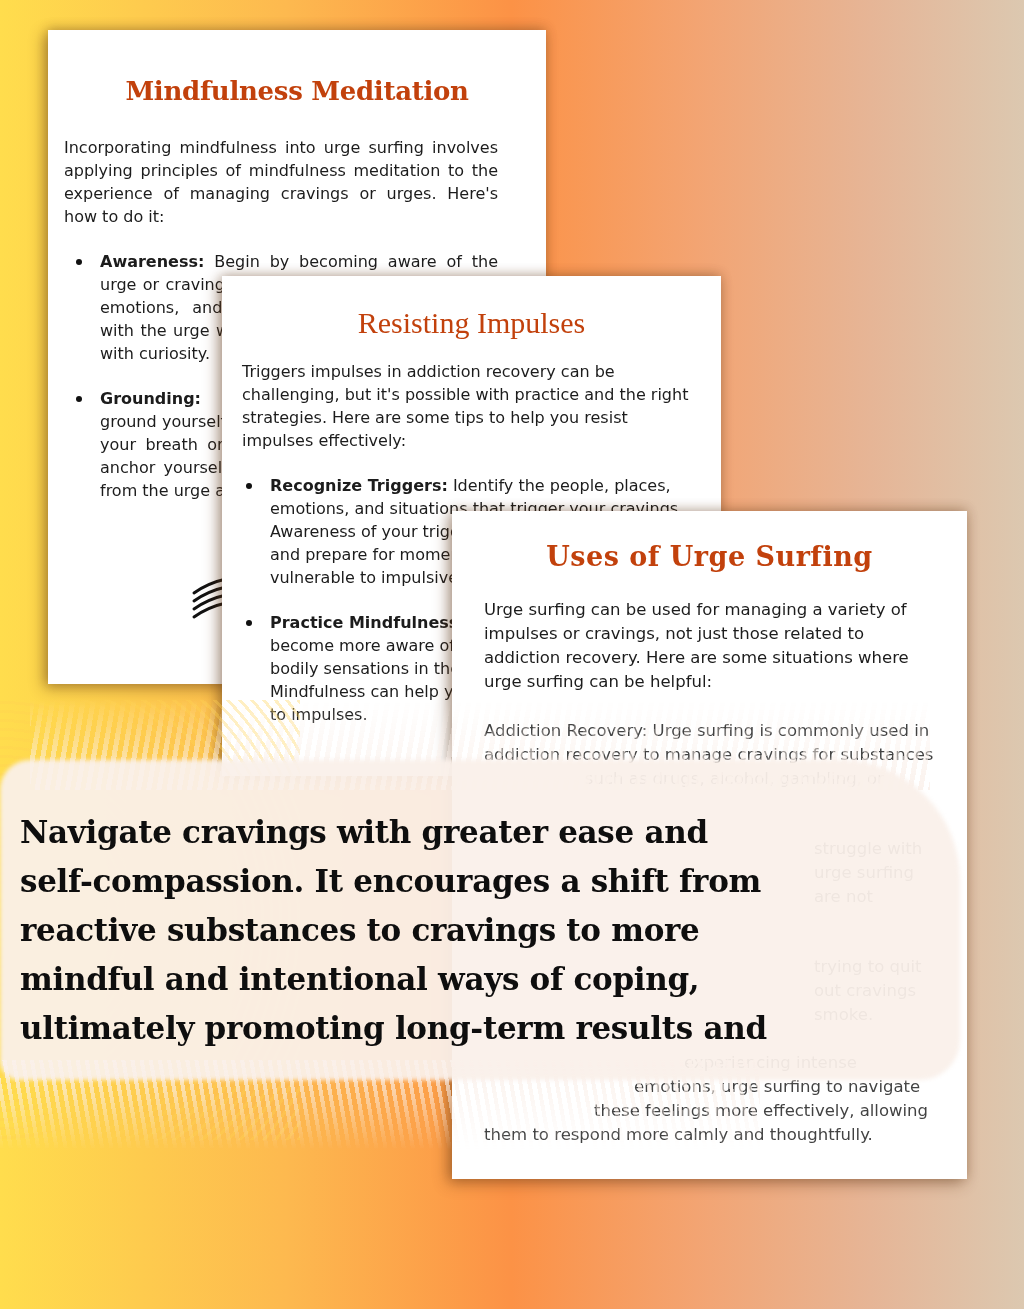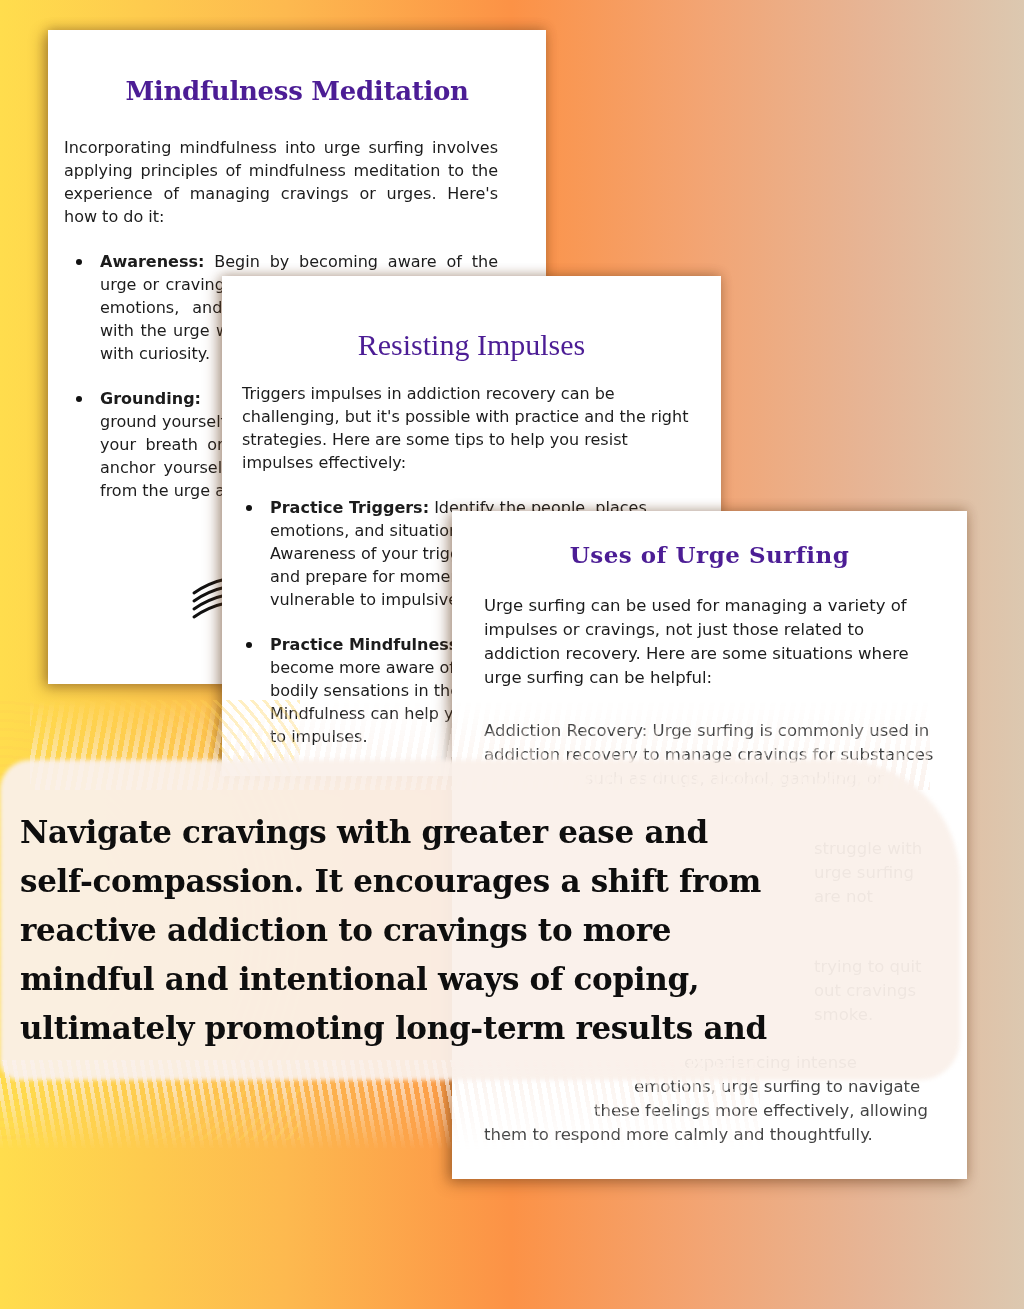--- a/index.html
+++ b/index.html
@@ -9,47 +9,47 @@
       background: linear-gradient(90deg, #ffdd4d 0%, #fdb94f 28%, #fc9246 50%, #f3a472 68%, #e6b596 85%, #dcc8b0 100%);
       font-family: "DejaVu Sans", sans-serif;
     }
     .page {
       position: absolute;
       background: #ffffff;
       box-shadow: -4px 4px 14px rgba(90, 50, 20, 0.45), 0 -2px 10px rgba(90,50,20,0.25);
       overflow: hidden;
       color: #1c1c1c;
     }
-    .page h2 { text-align: center; color: #4c1d95; }
+    .page h2 { text-align: center; color: #c2410c; }
     .page p, .page li { font-size: 16px; line-height: 23px; }
     .page ul { list-style: none; }
     .page li { position: relative; padding-left: 28px; margin-top: 22px; }
     .page li::before {
       content: ""; position: absolute; left: 4px; top: 9px;
       width: 6px; height: 6px; border-radius: 50%; background: #111;
     }
     .page li b { font-weight: bold; }
 
     
     #p1 { left: 48px; top: 30px; width: 498px; height: 654px; z-index: 1; }
     #p1 h2 { font-family: "DejaVu Serif", serif; font-weight: bold; font-size: 26px; margin-top: 46px; letter-spacing: -0.3px; }
     #p1 .intro { margin: 30px 48px 0 16px; text-align: justify; }
     #p1 ul { margin: 8px 48px 0 24px; }
     #p1 li { text-align: justify; }
     #p1 .wave { position: absolute; left: 142px; top: 545px; width: 40px; height: 50px; }
 
     
     #p2 { left: 222px; top: 276px; width: 499px; height: 500px; z-index: 2; }
-    #p2 h2 { font-family: "Liberation Serif", serif; font-weight: normal; font-size: 30px; margin-top: 52px; }
+    #p2 h2 { font-family: "Liberation Serif", serif; font-weight: normal; font-size: 30px; margin-top: 30px; }
     #p2 .intro { margin: 20px 24px 0 20px; }
     #p2 ul { margin: 8px 24px 0 20px; }
 
     
     #p3 { left: 452px; top: 511px; width: 515px; height: 668px; z-index: 3; }
-    #p3 h2 { font-family: "DejaVu Serif", serif; font-weight: bold; font-size: 23px; margin-top: 30px; letter-spacing: 0.5px; text-align: center; }
+    #p3 h2 { font-family: "DejaVu Serif", serif; font-weight: bold; font-size: 27px; margin-top: 30px; letter-spacing: 0.5px; text-align: center; }
     #p3 .intro { margin: 26px 30px 12px 32px; font-size: 16.5px; line-height: 24px; }
     #p3 .para { position: absolute; left: 32px; width: 450px; font-size: 16.5px; line-height: 24px; text-align: right; color: #222; }
 
     
     .brush {
       position: absolute; z-index: 4; left: 0; top: 700px; width: 1024px; height: 440px;
       pointer-events: none;
     }
     .brush-core {
       position: absolute; left: 0; top: 60px; width: 960px; height: 320px;
@@ -101,21 +101,21 @@
     <path d="M4 26 Q18 16 36 12" stroke="#111" stroke-width="3" fill="none" stroke-linecap="round"></path>
     <path d="M4 34 Q18 24 36 20" stroke="#111" stroke-width="3" fill="none" stroke-linecap="round"></path>
     <path d="M4 42 Q18 32 36 28" stroke="#111" stroke-width="3" fill="none" stroke-linecap="round"></path>
   </svg>
 </div>
 
 <div class="page" id="p2">
   <h2>Resisting Impulses</h2>
   <p class="intro">Triggers impulses in addiction recovery can be challenging, but it's possible with practice and the right strategies. Here are some tips to help you resist impulses effectively:</p>
   <ul>
-    <li><b>Practice Triggers:</b><span> Identify the people, places, emotions, and situations that trigger your cravings. Awareness of your triggers can help you avoid them and prepare for moments when you may be more vulnerable to impulsive behavior.</span></li>
+    <li><b>Recognize Triggers:</b><span> Identify the people, places, emotions, and situations that trigger your cravings. Awareness of your triggers can help you avoid them and prepare for moments when you may be more vulnerable to impulsive behavior.</span></li>
     <li><b>Practice Mindfulness</b><span>: Cultivate mindfulness to become more aware of your thoughts, feelings, and bodily sensations in the present moment. Mindfulness can help you respond more thoughtfully to impulses.</span></li>
   </ul>
 </div>
 
 <div class="page" id="p3">
   <h2>Uses of Urge Surfing</h2>
   <p class="intro">Urge surfing can be used for managing a variety of impulses or cravings, not just those related to addiction recovery. Here are some situations where urge surfing can be helpful:</p>
 
   <div class="para ghost" style="top:208px; text-align:left;">
     <div>Addiction Recovery: Urge surfing is commonly used in</div>
@@ -143,16 +143,16 @@
 <div class="brush">
   <div class="brush-left"></div>
   <div class="brush-top"></div>
   <div class="brush-core"></div>
   <div class="brush-bottom"></div>
 </div>
 
 <div class="headline">
   <span>Navigate cravings with greater ease and</span>
   <span>self-compassion. It encourages a shift from</span>
-  <span>reactive addiction to cravings to more</span>
+  <span>reactive substances to cravings to more</span>
   <span>mindful and intentional ways of coping,</span>
   <span>ultimately promoting long-term results and</span>
 </div>
 
 </body></html>

